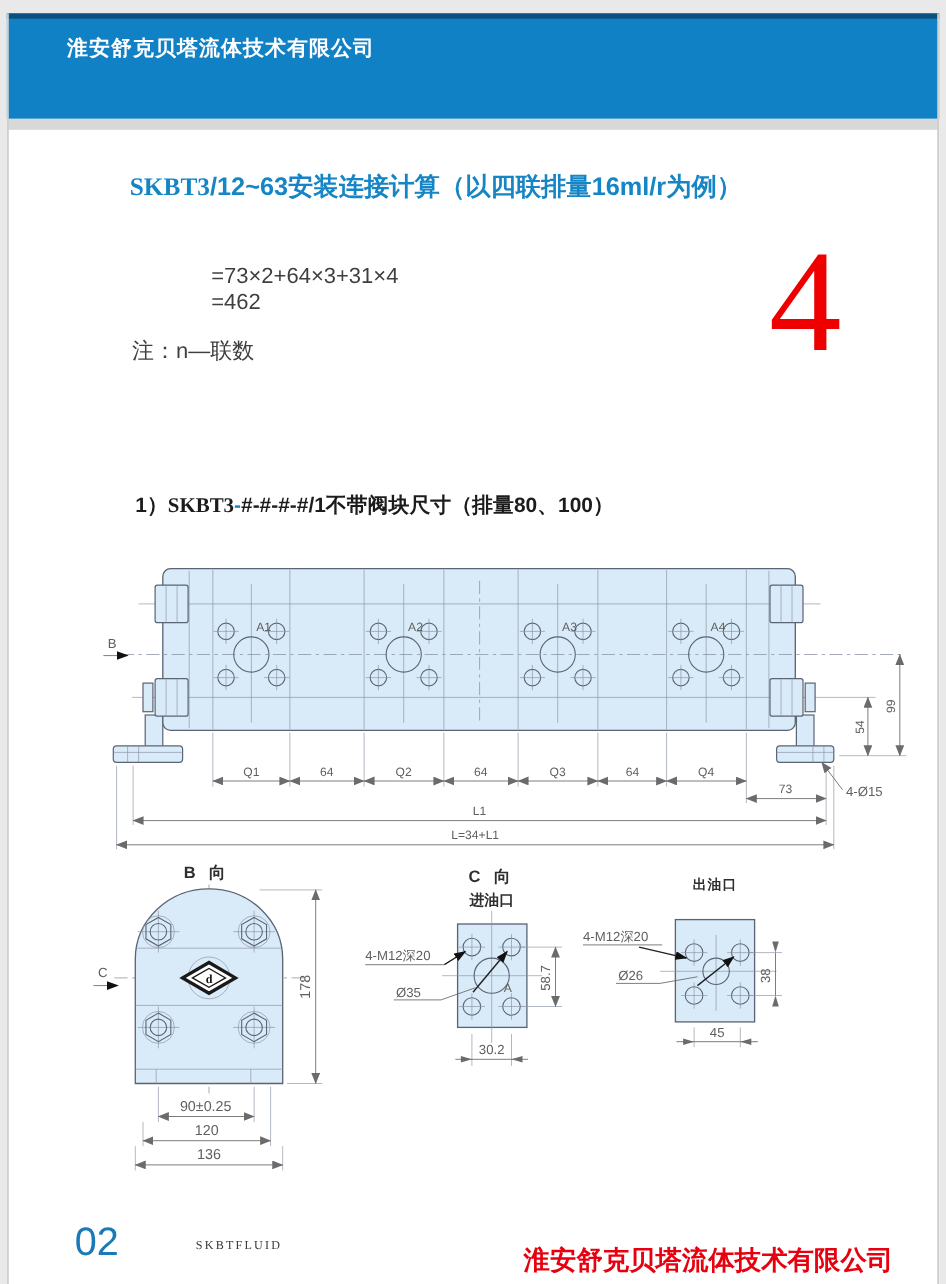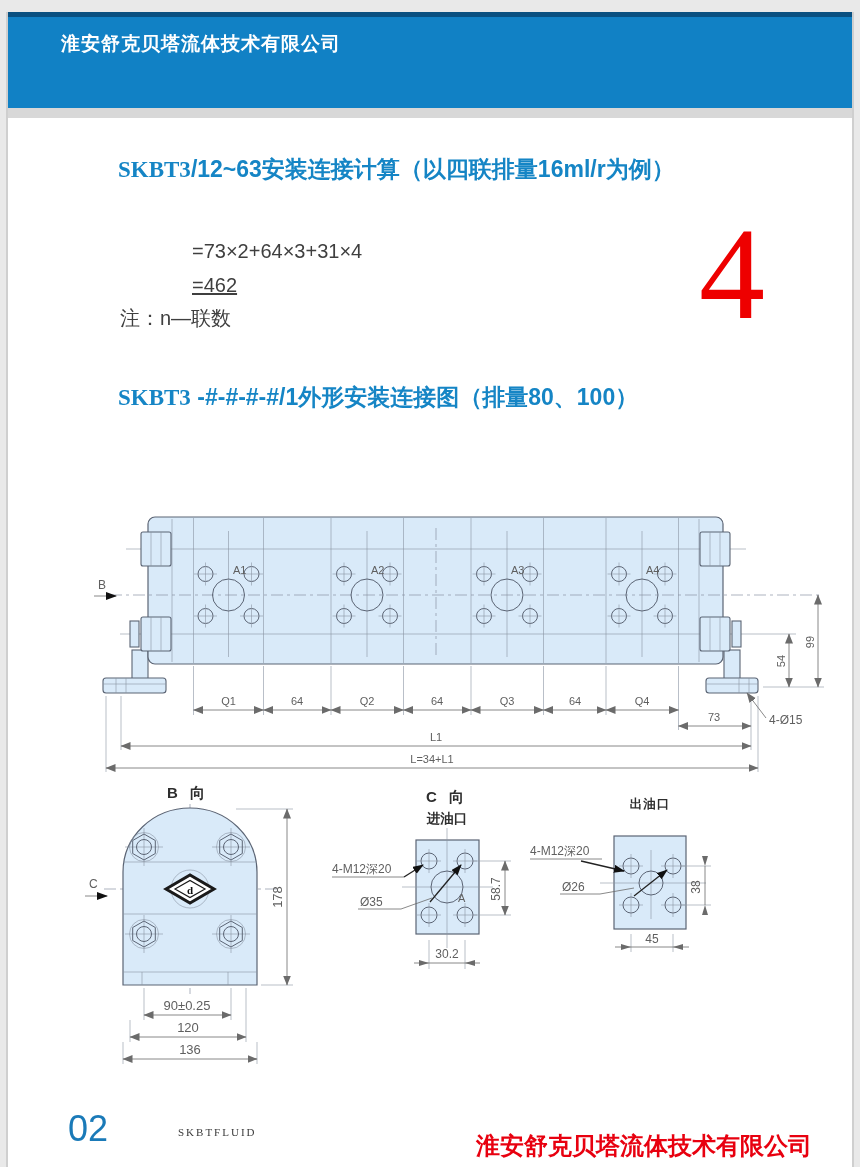--- a/index.html
+++ b/index.html
@@ -51,29 +51,29 @@
     <div class="header-topstrip"></div>
     <div class="header-company">淮安舒克贝塔流体技术有限公司</div>
   </div>
   <div class="gray-strip"></div>
 
   <div class="abs t-blue" style="left:112px; top:142px;">
     <span class="model">SKBT3</span><span>/12~63安装连接计算（以四联排量16ml/r为例）</span>
   </div>
 
   <div class="abs formula" style="left:186px; top:228px;">=73×2+64×3+31×4</div>
-  <div class="abs formula" style="left:186px; top:262px;text-decoration:underline;">=462</div>
+  <div class="abs formula" style="left:186px; top:252px;">=462</div>
   <div class="abs formula" style="left:114px; top:293px;">
     <span>注：</span><span>n—联数</span>
   </div>
 
   <div class="abs big-num" style="left:693px; top:196px;">4</div>
 
-  <div class="abs t-blue" style="left:112px; top:370px;">
-    <span class="model">SKBT3</span>&nbsp;<span>-#-#-#-#/1外形安装连接图（排量80、100）</span>
+  <div class="abs subtitle" style="left:117px; top:434px;">
+    <span>1）</span><span class="model">SKBT3</span><span class="sub-dash">-</span><span>#-#-#-#/1不带阀块尺寸（排量80、100）</span>
   </div>
 
   <svg style="left:80px; top:485px;" width="780" height="298" viewBox="80 485 780 298">
     <defs>
       <marker id="a1" markerWidth="11" markerHeight="9" refX="9.5" refY="4" orient="auto-start-reverse" markerUnits="userSpaceOnUse">
         <path d="M0,0L10,4L0,8Z" fill="#6b6b6b"></path>
       </marker>
       <marker id="b1" markerWidth="12" markerHeight="9" refX="10" refY="4" orient="auto-start-reverse" markerUnits="userSpaceOnUse">
         <path d="M0,0L11,4L0,8Z" fill="#111"></path>
       </marker>

